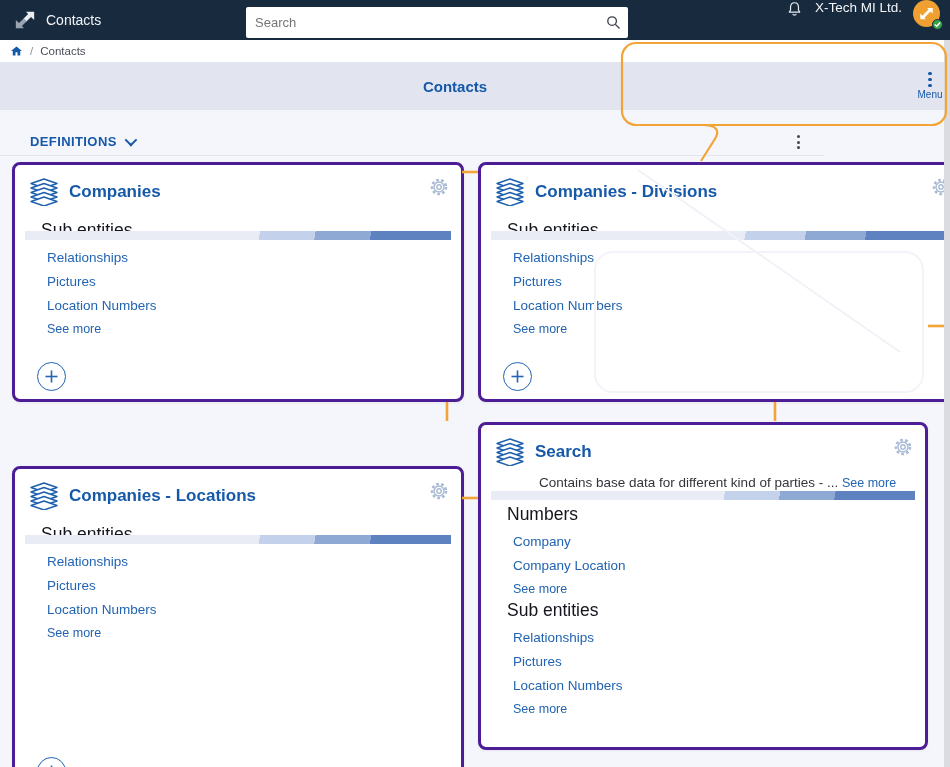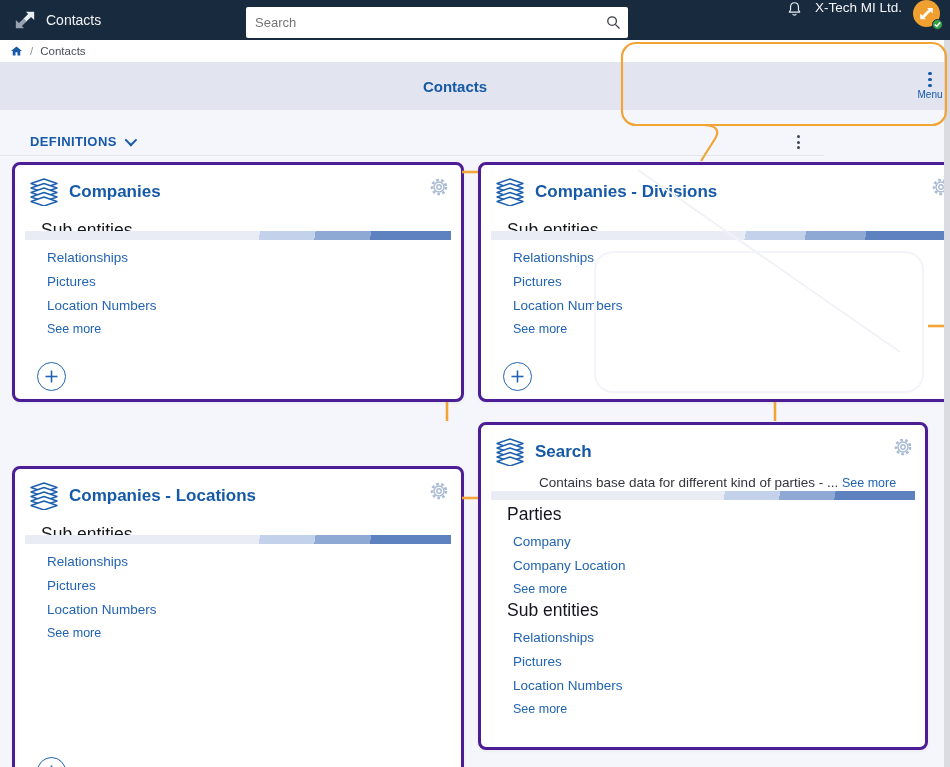--- a/index.html
+++ b/index.html
@@ -264,21 +264,21 @@
     <circle cx="10" cy="10" r="7" fill="none" stroke="#a9bad6" stroke-width="2.6" stroke-dasharray="2.6 2.4"></circle>
     <circle cx="10" cy="10" r="5" fill="none" stroke="#a9bad6" stroke-width="1.4"></circle>
     <circle cx="10" cy="10" r="2.2" fill="none" stroke="#a9bad6" stroke-width="1.4"></circle>
   </svg>
   <div class="card-desc">
     <span>Contains base data for different kind of parties - ...</span>
     <span class="see-more-inline">See more</span>
   </div>
   <div class="strip"></div>
   <div class="card-body">
-    <div class="sec-heading">Parties</div>
+    <div class="sec-heading">Numbers</div>
     <div class="card-link">Company</div>
     <div class="card-link">Company Location</div>
     <div class="see-more-row">See more</div>
     <div class="sec-heading">Sub entities</div>
     <div class="card-link">Relationships</div>
     <div class="card-link">Pictures</div>
     <div class="card-link">Location Numbers</div>
     <div class="see-more-row">See more</div>
   </div>
 </div>

